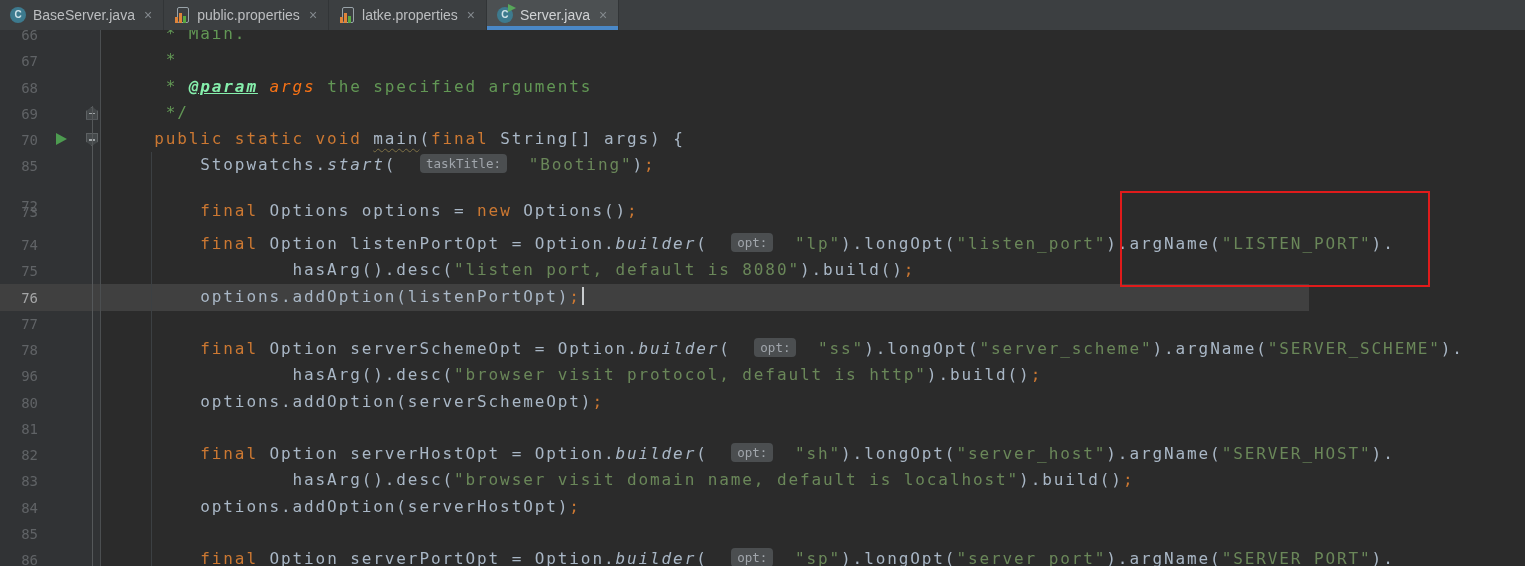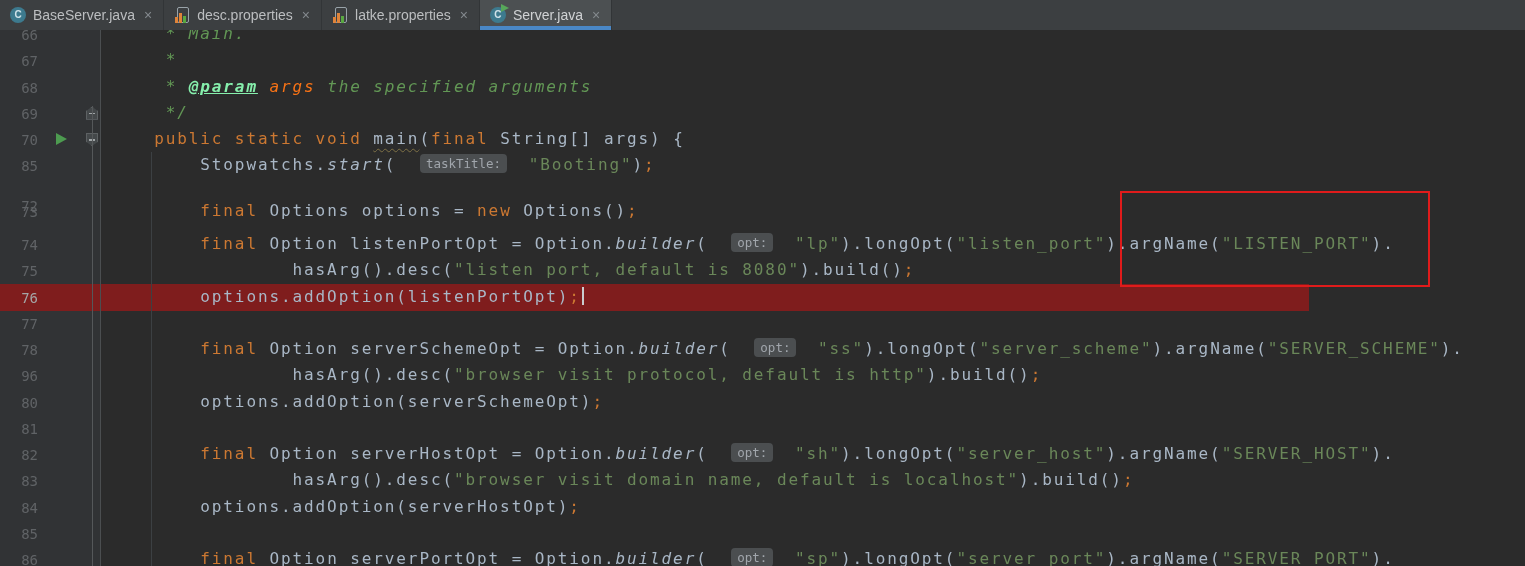--- a/index.html
+++ b/index.html
@@ -23,37 +23,37 @@
   .bar.b1{left:1px;height:6px;background:#e0843a;}
   .bar.b2{left:5px;height:10px;background:#e0843a;}
   .bar.b3{left:9px;height:7px;background:#59a842;}
   
   .editor{position:absolute;left:0;top:30px;right:0;bottom:0;background:#2b2b2b;overflow:hidden;}
   .gutterbg{position:absolute;left:0;top:0;bottom:0;width:100px;background:#313335;z-index:0;}
   .gutterline{position:absolute;left:100px;top:0;bottom:0;width:1px;background:#4b4e50;z-index:2;}
   .foldline{position:absolute;left:92px;top:76px;bottom:0;width:1px;background:#55585a;z-index:2;}
   .indentguide{position:absolute;left:151px;top:122px;bottom:0;width:1px;background:#3c4043;z-index:2;}
   .row{position:absolute;left:0;width:1309px;height:27px;z-index:1;}
-  .row.current{background:#7f1d1d;}
+  .row.current{background:#404040;}
   .lnum{position:absolute;left:0;top:2px;width:38px;text-align:right;
         font:14px/24px "DejaVu Sans Mono",monospace;color:#606366;letter-spacing:0;}
   .row.current .lnum{color:#a4a5a6;}
   .runbtn{position:absolute;left:56px;top:7px;width:0;height:0;border-left:11px solid #4d9b50;
         border-top:6.5px solid transparent;border-bottom:6.5px solid transparent;z-index:3;}
   .fold{position:absolute;left:86px;top:7px;width:12px;height:13px;background:#44484a;
         box-shadow:inset 0 0 0 1px #5d6163;z-index:3;}
   .fold.up{clip-path:polygon(50% 0%,100% 32%,100% 100%,0% 100%,0% 32%);}
   .fold.down{clip-path:polygon(0% 0%,100% 0%,100% 68%,50% 100%,0% 68%);}
   .fold::after{content:"";position:absolute;left:3px;right:3px;top:6px;height:1.5px;background:#9fa4a6;}
   .codetext{position:absolute;left:108px;top:0;margin:0;white-space:pre;
         font:16px/26.25px "DejaVu Sans Mono",monospace;letter-spacing:1.9px;color:#a9b7c6;}
   .kw{color:#cc7832;}
   .str{color:#6a8759;}
   .semi{color:#cc7832;}
-  .cmt{color:#629755;font-style:italic;}
+  .cmt{color:#629755;}
   .tag{color:#86efac;font-style:italic;font-weight:bold;text-decoration:underline;}
   .tagval{color:#f97316;font-style:italic;}
   .mi{font-style:italic;}
   .decl{text-decoration:underline;text-decoration-style:wavy;text-decoration-color:#7d7045;
         text-decoration-thickness:1px;text-underline-offset:4px;}
   .hint{display:inline-block;background:#4b4e50;color:#a1a6ac;border-radius:4px;padding:1px 6px;
         margin:0 10px 0 12px;font:12.5px/17px "DejaVu Sans Mono",monospace;letter-spacing:0;vertical-align:2px;}
   .caret{display:inline-block;width:2px;height:18px;background:#c9ccce;vertical-align:-3px;margin-left:1px;}
   .annobox{position:absolute;left:1120px;top:191px;width:306px;height:92px;border:2px solid #e01b1b;z-index:20;}
 </style>
@@ -68,21 +68,21 @@
       <span class="tlabel">BaseServer.java</span>
       <span class="tclose">×</span>
     </div>
     <div class="tab">
       <span class="ticon">
         <span class="pg"></span>
         <span class="bar b1"></span>
         <span class="bar b2"></span>
         <span class="bar b3"></span>
       </span>
-      <span class="tlabel">desc.properties</span>
+      <span class="tlabel">public.properties</span>
       <span class="tclose">×</span>
     </div>
     <div class="tab">
       <span class="ticon">
         <span class="pg"></span>
         <span class="bar b1"></span>
         <span class="bar b2"></span>
         <span class="bar b3"></span>
       </span>
       <span class="tlabel">latke.properties</span>

